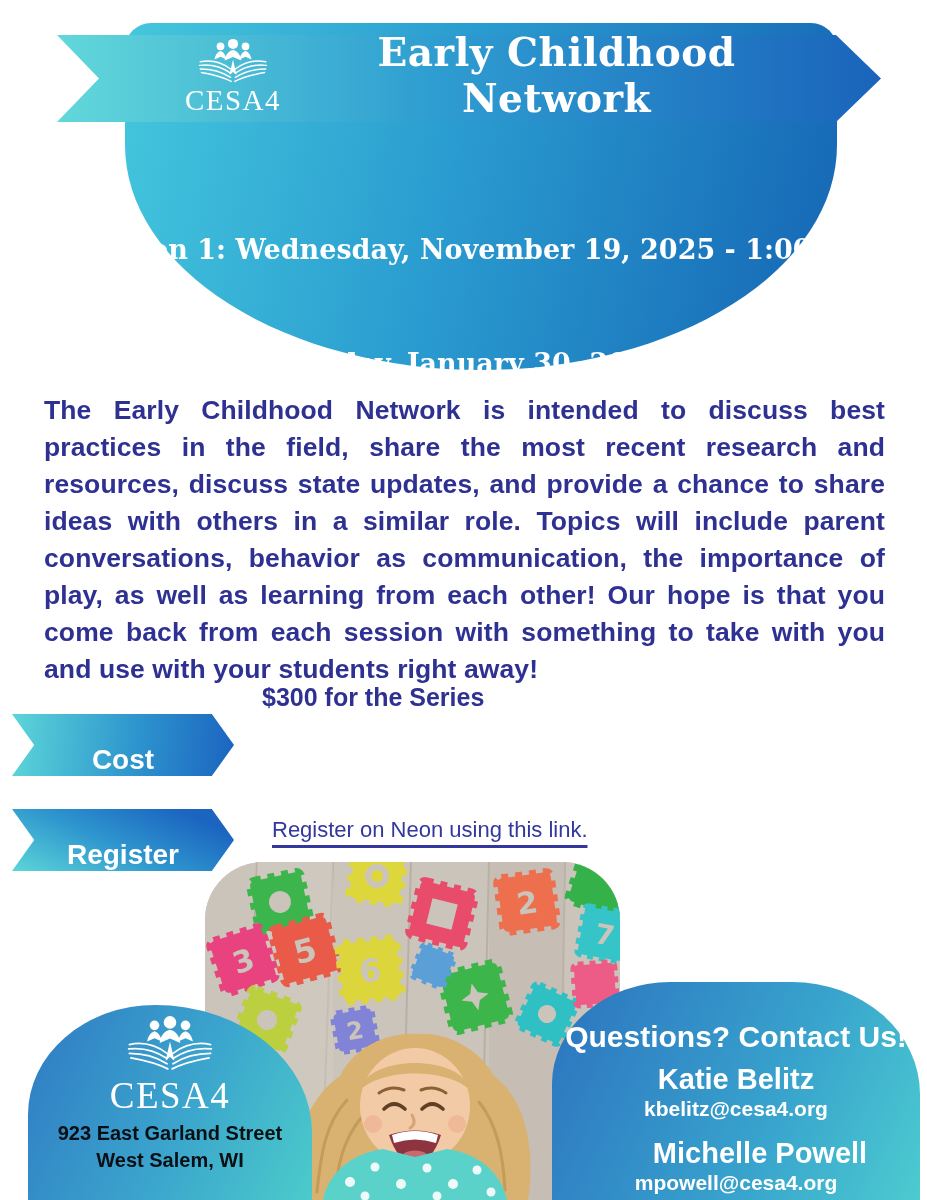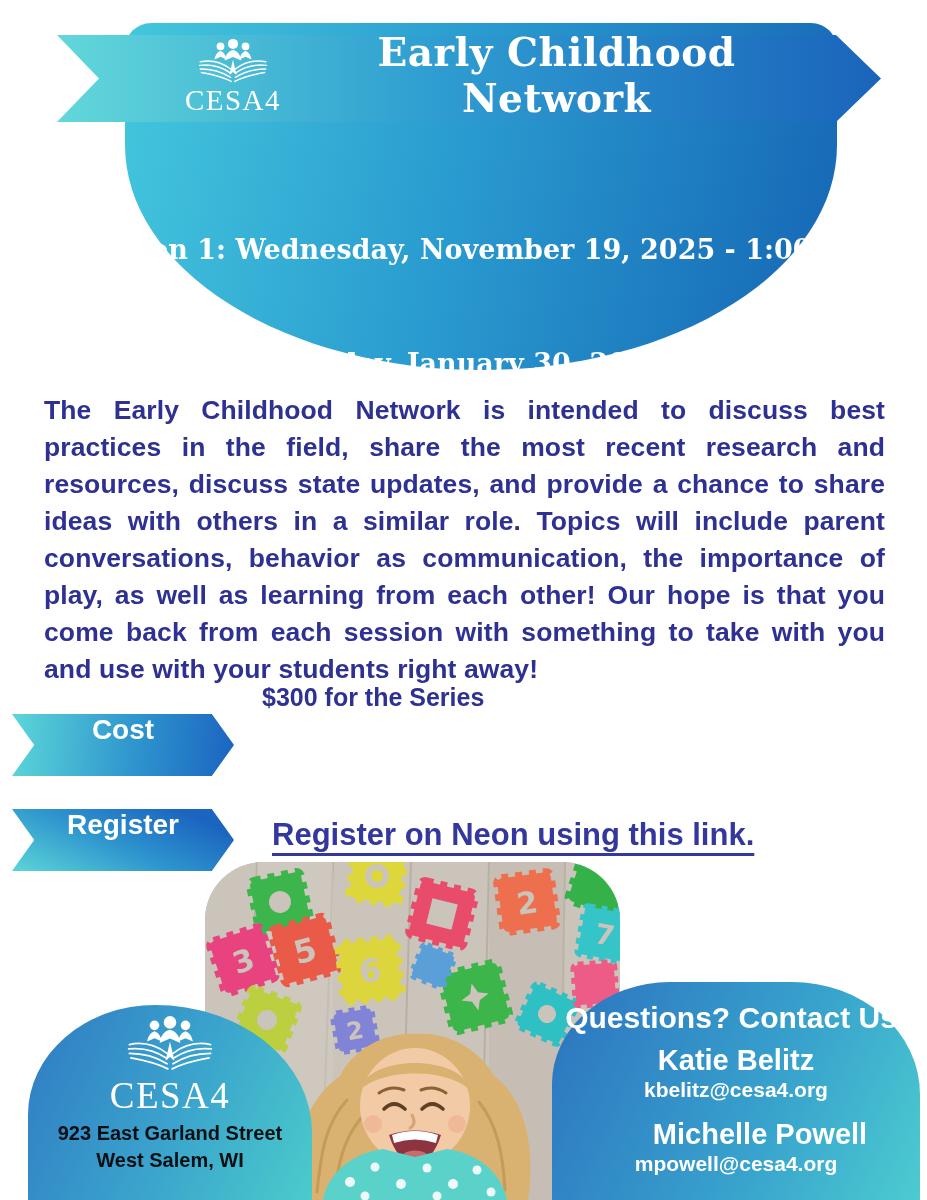--- a/index.html
+++ b/index.html
@@ -47,32 +47,32 @@
   .description {
     position:absolute; left:44px; top:392px; width:841px; margin:0; z-index:2;
     color:#2e3192; font-weight:700; font-size:26.5px; line-height:37px;
     text-align:justify; letter-spacing:0.1px;
   }
 
   
   .mini-ribbon {
     position:absolute; width:222px; height:62px;
     clip-path:polygon(0 0, 90% 0, 100% 50%, 90% 100%, 0 100%, 10% 50%);
-    display:flex; align-items:flex-start; justify-content:center;
+    display:flex; align-items:flex-end; justify-content:center;
     color:#ffffff; font-weight:700; font-size:28px;
   }
   .cost-ribbon { left:12px; top:714px; background:linear-gradient(95deg,#5cd6d8 0%,#2e95ce 55%,#1b64c0 100%); }
   .register-ribbon { left:12px; top:809px; background:linear-gradient(205deg,#1b64c0 15%,#2e95ce 55%,#5cd6d8 100%); }
   .cost-value {
     position:absolute; left:262px; top:683px; z-index:2;
     color:#2e3192; font-weight:700; font-size:25px;
   }
   .register-link {
     position:absolute; left:272px; top:817px; z-index:2;
-    color:#34379d; font-weight:700; font-size:31px;
+    color:#34379d; font-weight:400; font-size:22px;
     text-decoration:underline; text-decoration-thickness:3px; text-underline-offset:8px;
     cursor:pointer;
   }
 
   
   .photo {
     position:absolute; left:205px; top:862px; width:415px; height:338px; z-index:3;
     border-radius:58px 58px 0 0; overflow:hidden; background:#cbc4bb;
   }
 
@@ -86,21 +86,21 @@
   .dome-left .logo-word { font-size:37px; margin-top:-4px; }
   .address {
     margin-top:6px; color:#0a0f14; font-weight:700; font-size:20px; line-height:27px;text-align:center;
   }
   .dome-right {
     left:552px; top:982px; width:368px; height:218px;
     background:linear-gradient(115deg,#2c73bf 0%,#38a3cd 60%,#4ccbd0 100%);
     border-top-left-radius:118px 102px; border-top-right-radius:128px 112px;
     color:#ffffff;
   }
-  .contact-heading { padding-top:19px; font-weight:700; font-size:30px; }
+  .contact-heading { padding-top:38px; font-weight:700; font-size:30px; }
   .contact-name { margin-top:9px; font-weight:700; font-size:29px; }
   .contact-email { margin-top:1px; font-weight:700; font-size:21px; }
   .contact-name.second { margin-top:16px;margin-left:48px; }
 
   .hidden-defs { position:absolute; width:0; height:0; overflow:hidden; }
 </style>
 </head>
 <body>
 
 <svg class="hidden-defs" aria-hidden="true">

